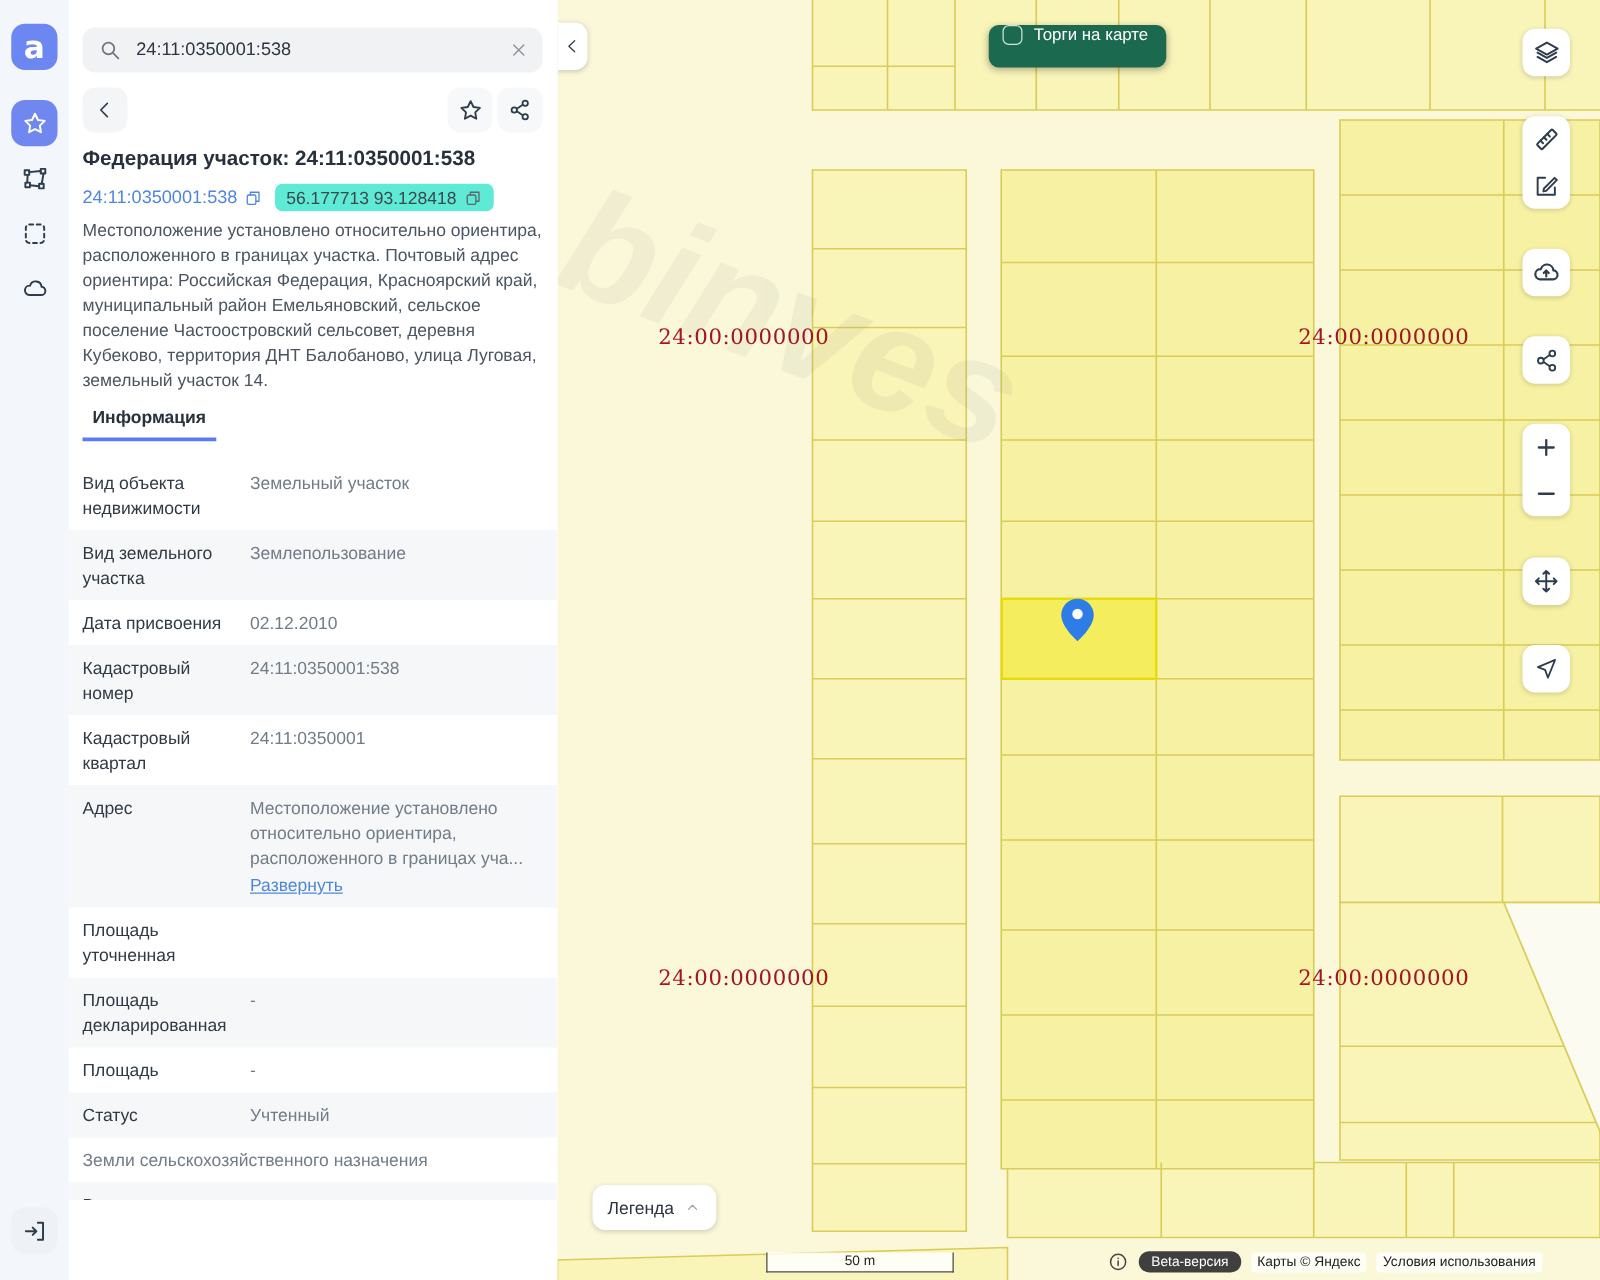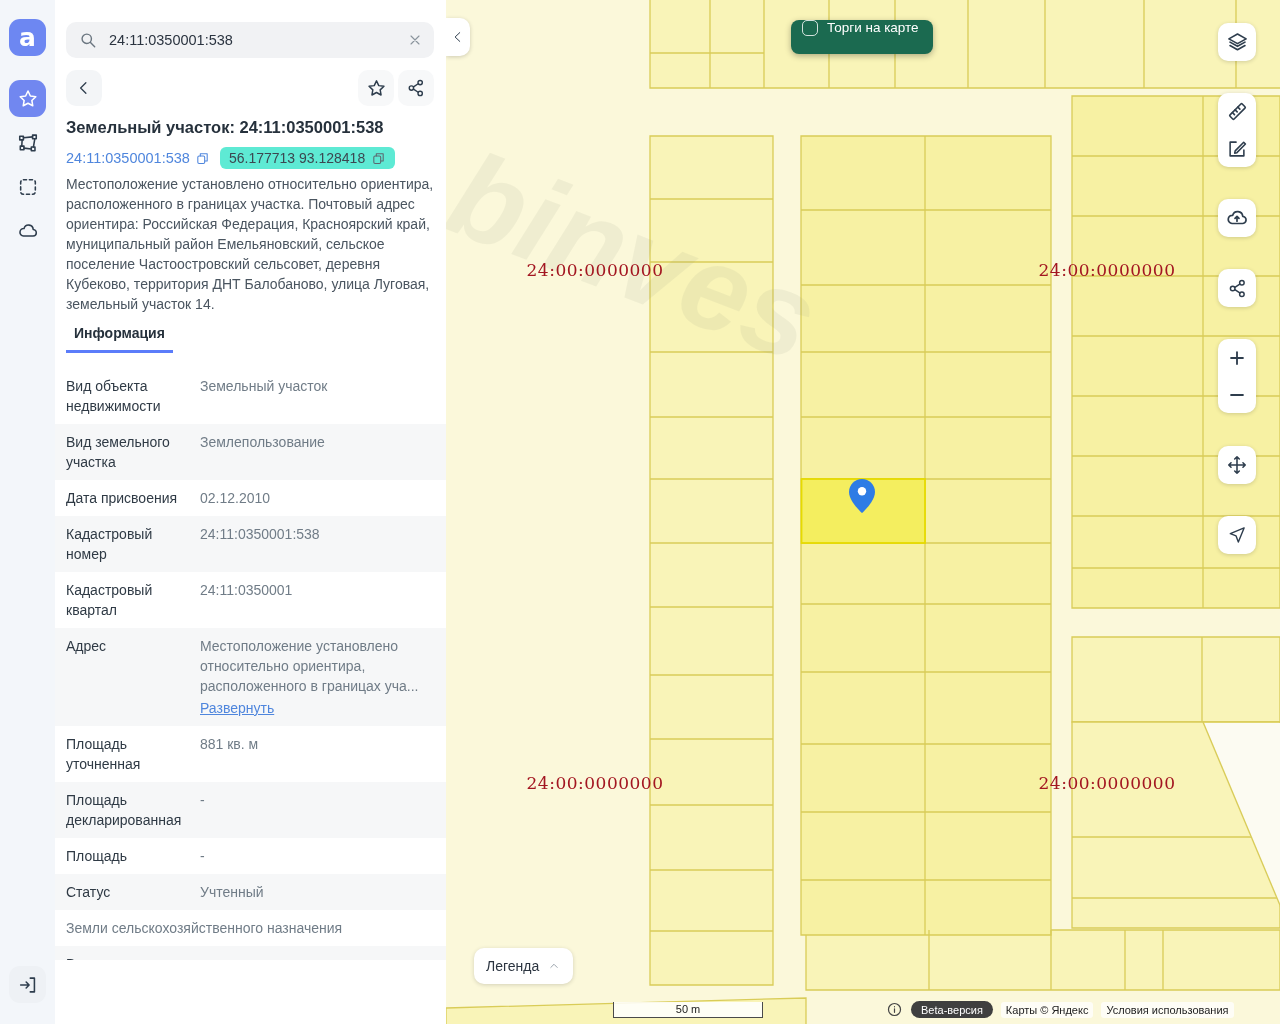--- a/index.html
+++ b/index.html
@@ -151,21 +151,21 @@
       <span>
           <svg class="ic" width="20" height="20" viewBox="0 0 24 24">
             <circle cx="17" cy="5.5" r="2.6"></circle>
             <circle cx="6.5" cy="12" r="2.6"></circle>
             <circle cx="17" cy="18.5" r="2.6"></circle>
             <path d="M9 10.7l5.6-3.8M9 13.3l5.6 3.8"></path>
           </svg>
         </span>
     </div>
   </div>
-  <div class="title">Земельный участок: 24:11:0350001:538</div>
+  <div class="title">Федерация участок: 24:11:0350001:538</div>
   <div class="chips">
     <span class="linkchip">
       <a style="color:#4f86dd;text-decoration:none">24:11:0350001:538</a>
       <span>
           <svg class="ic" width="15" height="15" viewBox="0 0 24 24" style="stroke:#4f86dd">
             <rect x="4.5" y="8" width="11" height="12" rx="2"></rect>
             <path d="M8.5 8V4.5h11V16H16"></path>
           </svg>
         </span>
     </span>
@@ -204,21 +204,20 @@
         <span class="val">24:11:0350001</span>
       </div>
     <div class="row alt">
       <span class="lbl">Адрес</span>
       <span class="val"><span>Местоположение установлено относительно ориентира, расположенного в границах уча...</span><br>
         <a class="expand" href="#">Развернуть</a>
       </span>
     </div>
     <div class="row">
         <span class="lbl">Площадь уточненная</span>
-        <span class="val">881 кв. м</span>
       </div>
     <div class="row alt">
         <span class="lbl">Площадь декларированная</span>
         <span class="val">-</span>
       </div>
     <div class="row">
         <span class="lbl">Площадь</span>
         <span class="val">-</span>
       </div>
     <div class="row alt">

